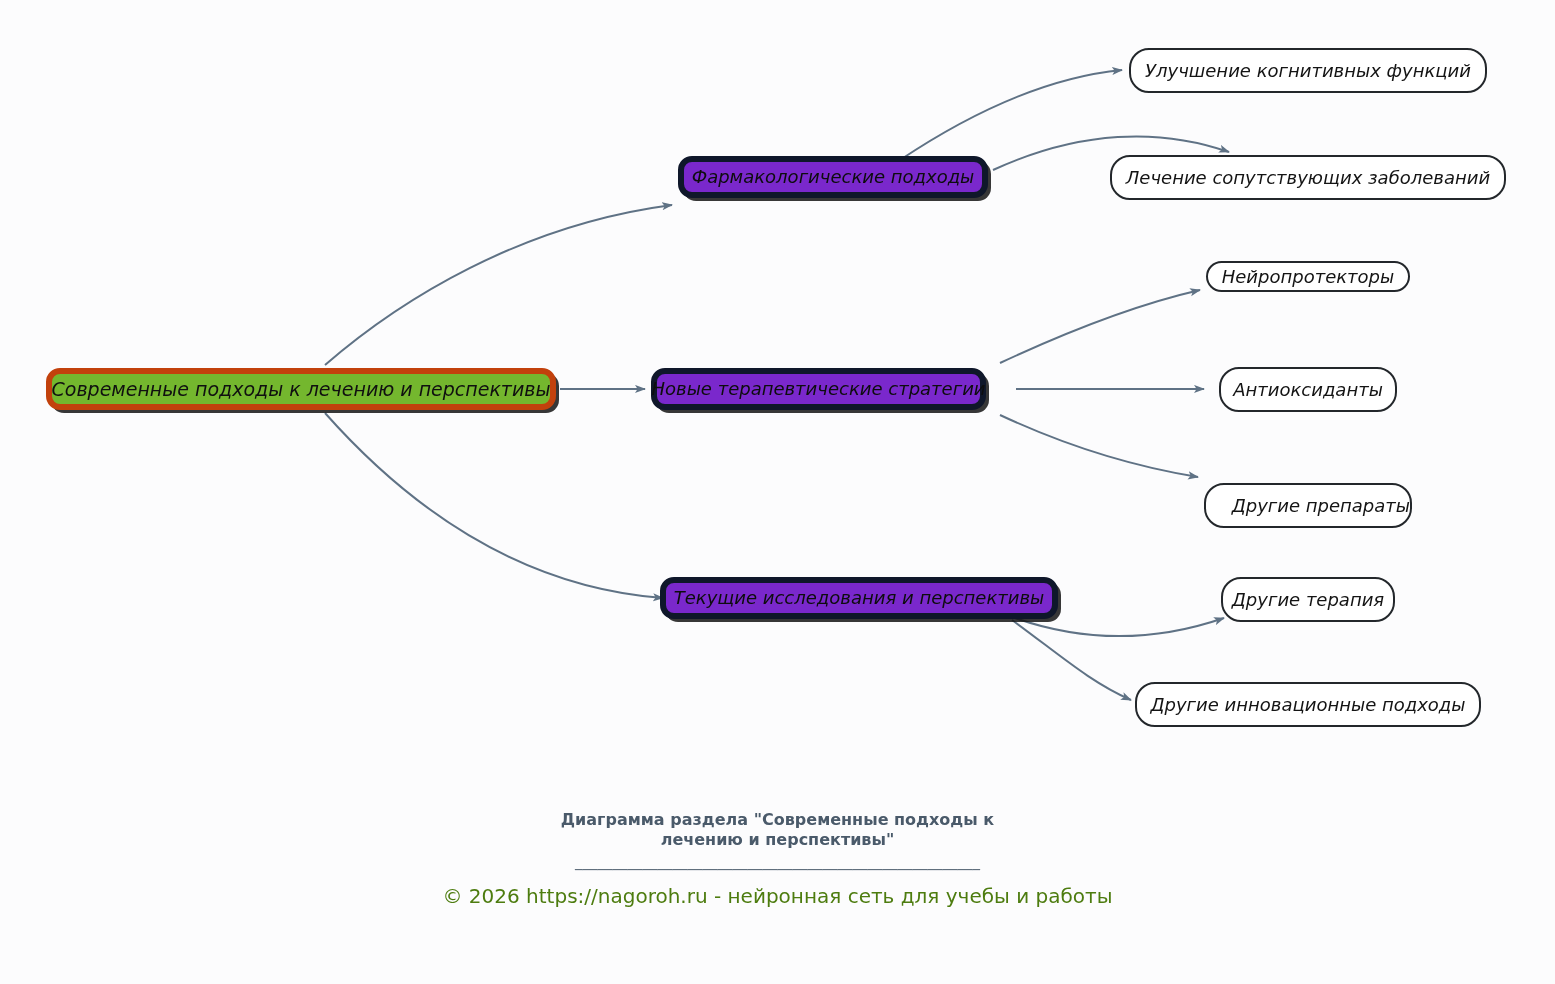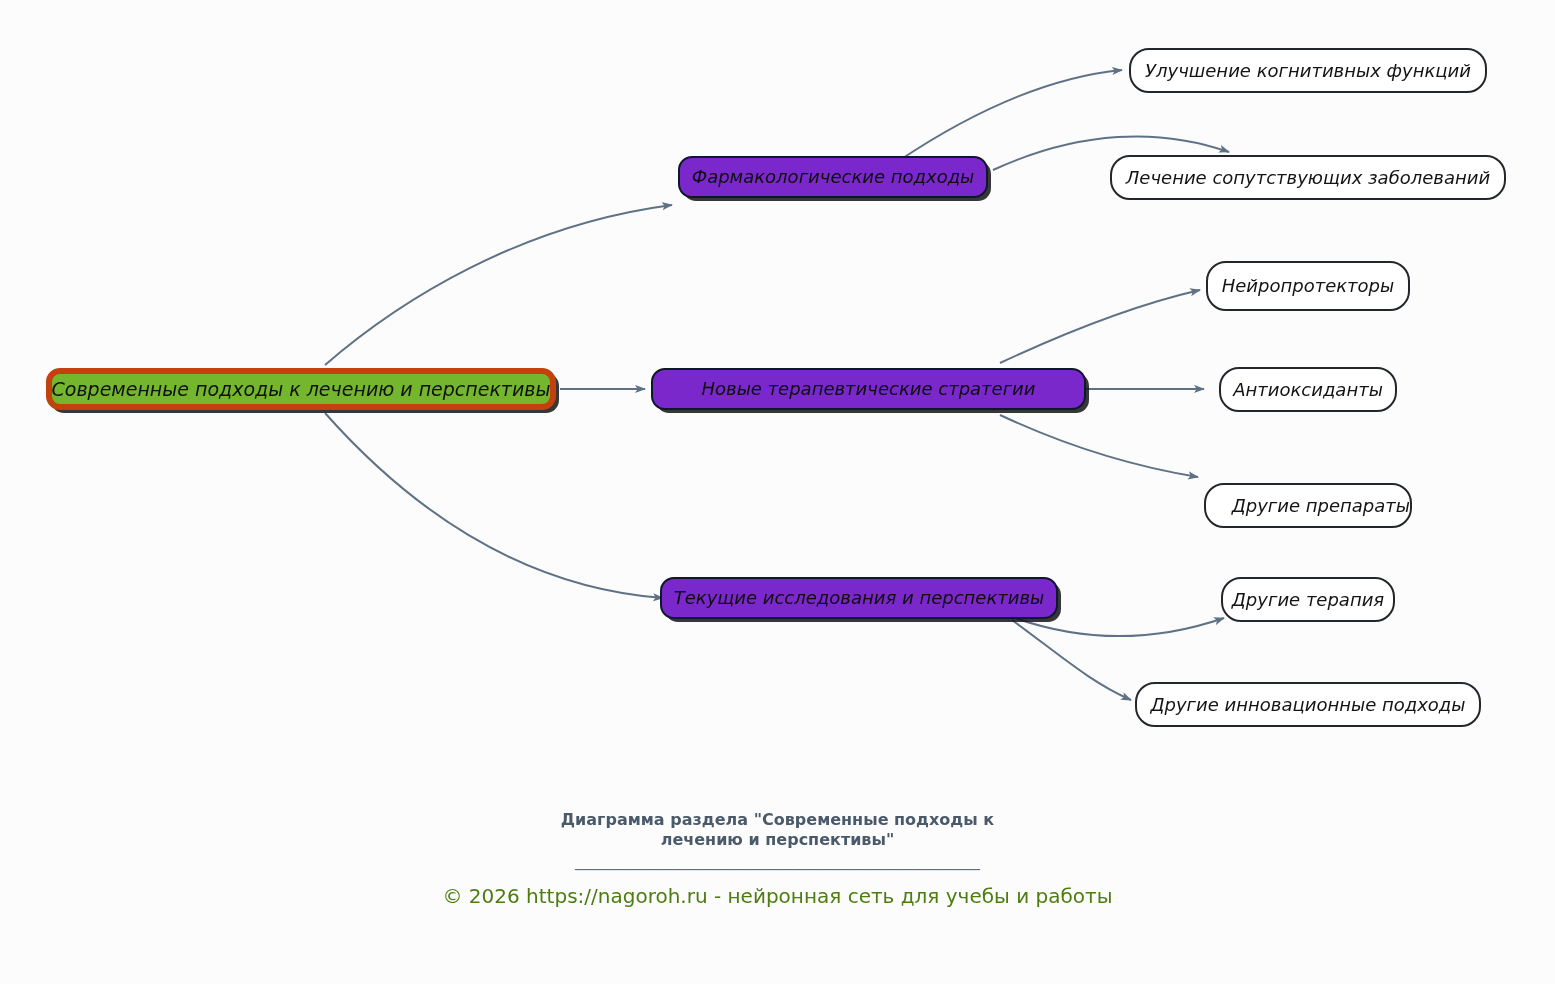--- a/index.html
+++ b/index.html
@@ -35,21 +35,21 @@
   .node-root {
     background: #74b72e;
     border: 6px solid #c2410c;
     border-radius: 14px;
     color: #101010;
     font-size: 19px;
     box-shadow: 4px 4px 0 -1px rgba(20,20,20,0.85);
   }
   .node-branch {
     background: #7a28cc;
-    border: 2px solid #0f172a;
+    border: 6px solid #0f172a;
     border-radius: 14px;
     color: #0d0d0d;
     font-size: 18px;
     box-shadow: 4px 4px 0 -1px rgba(20,20,20,0.85);
   }
   .node-leaf {
     background: #ffffff;
     border: 2px solid #23272b;
     border-radius: 20px;
     color: #141414;
@@ -114,37 +114,37 @@
   </svg>
 
   <div class="node node-root" style="left:46px; top:368px; width:510px; height:42px;">
     <span>Современные подходы к лечению и перспективы</span>
   </div>
 
   <div class="node node-branch" style="left:678px; top:156px; width:310px; height:42px;">
     <span>Фармакологические подходы</span>
   </div>
 
-  <div class="node node-branch" style="left:651px; top:368px; width:435px; height:42px;">
+  <div class="node node-branch" style="left:651px; top:368px; width:335px; height:42px;">
     <span>Новые терапевтические стратегии</span>
   </div>
 
   <div class="node node-branch" style="left:632px; top:577px; width:398px; height:42px;margin-left:28px;">
     <span>Текущие исследования и перспективы</span>
   </div>
 
   <div class="node node-leaf" style="left:1129px; top:48px; width:358px; height:45px;">
     <span>Улучшение когнитивных функций</span>
   </div>
 
   <div class="node node-leaf" style="left:1110px; top:155px; width:396px; height:45px;">
     <span>Лечение сопутствующих заболеваний</span>
   </div>
 
-  <div class="node node-leaf" style="left:1206px; top:261px; width:204px; height:50px;text-align:right;">
+  <div class="node node-leaf" style="left:1206px; top:261px; width:204px; height:31px;text-align:right;">
     <span>Нейропротекторы</span>
   </div>
 
   <div class="node node-leaf" style="left:1219px; top:367px; width:178px; height:45px;">
     <span>Антиоксиданты</span>
   </div>
 
   <div class="node node-leaf" style="left:1204px; top:483px; width:208px; height:45px;justify-content:flex-end;">
     <span>Другие препараты</span>
   </div>

